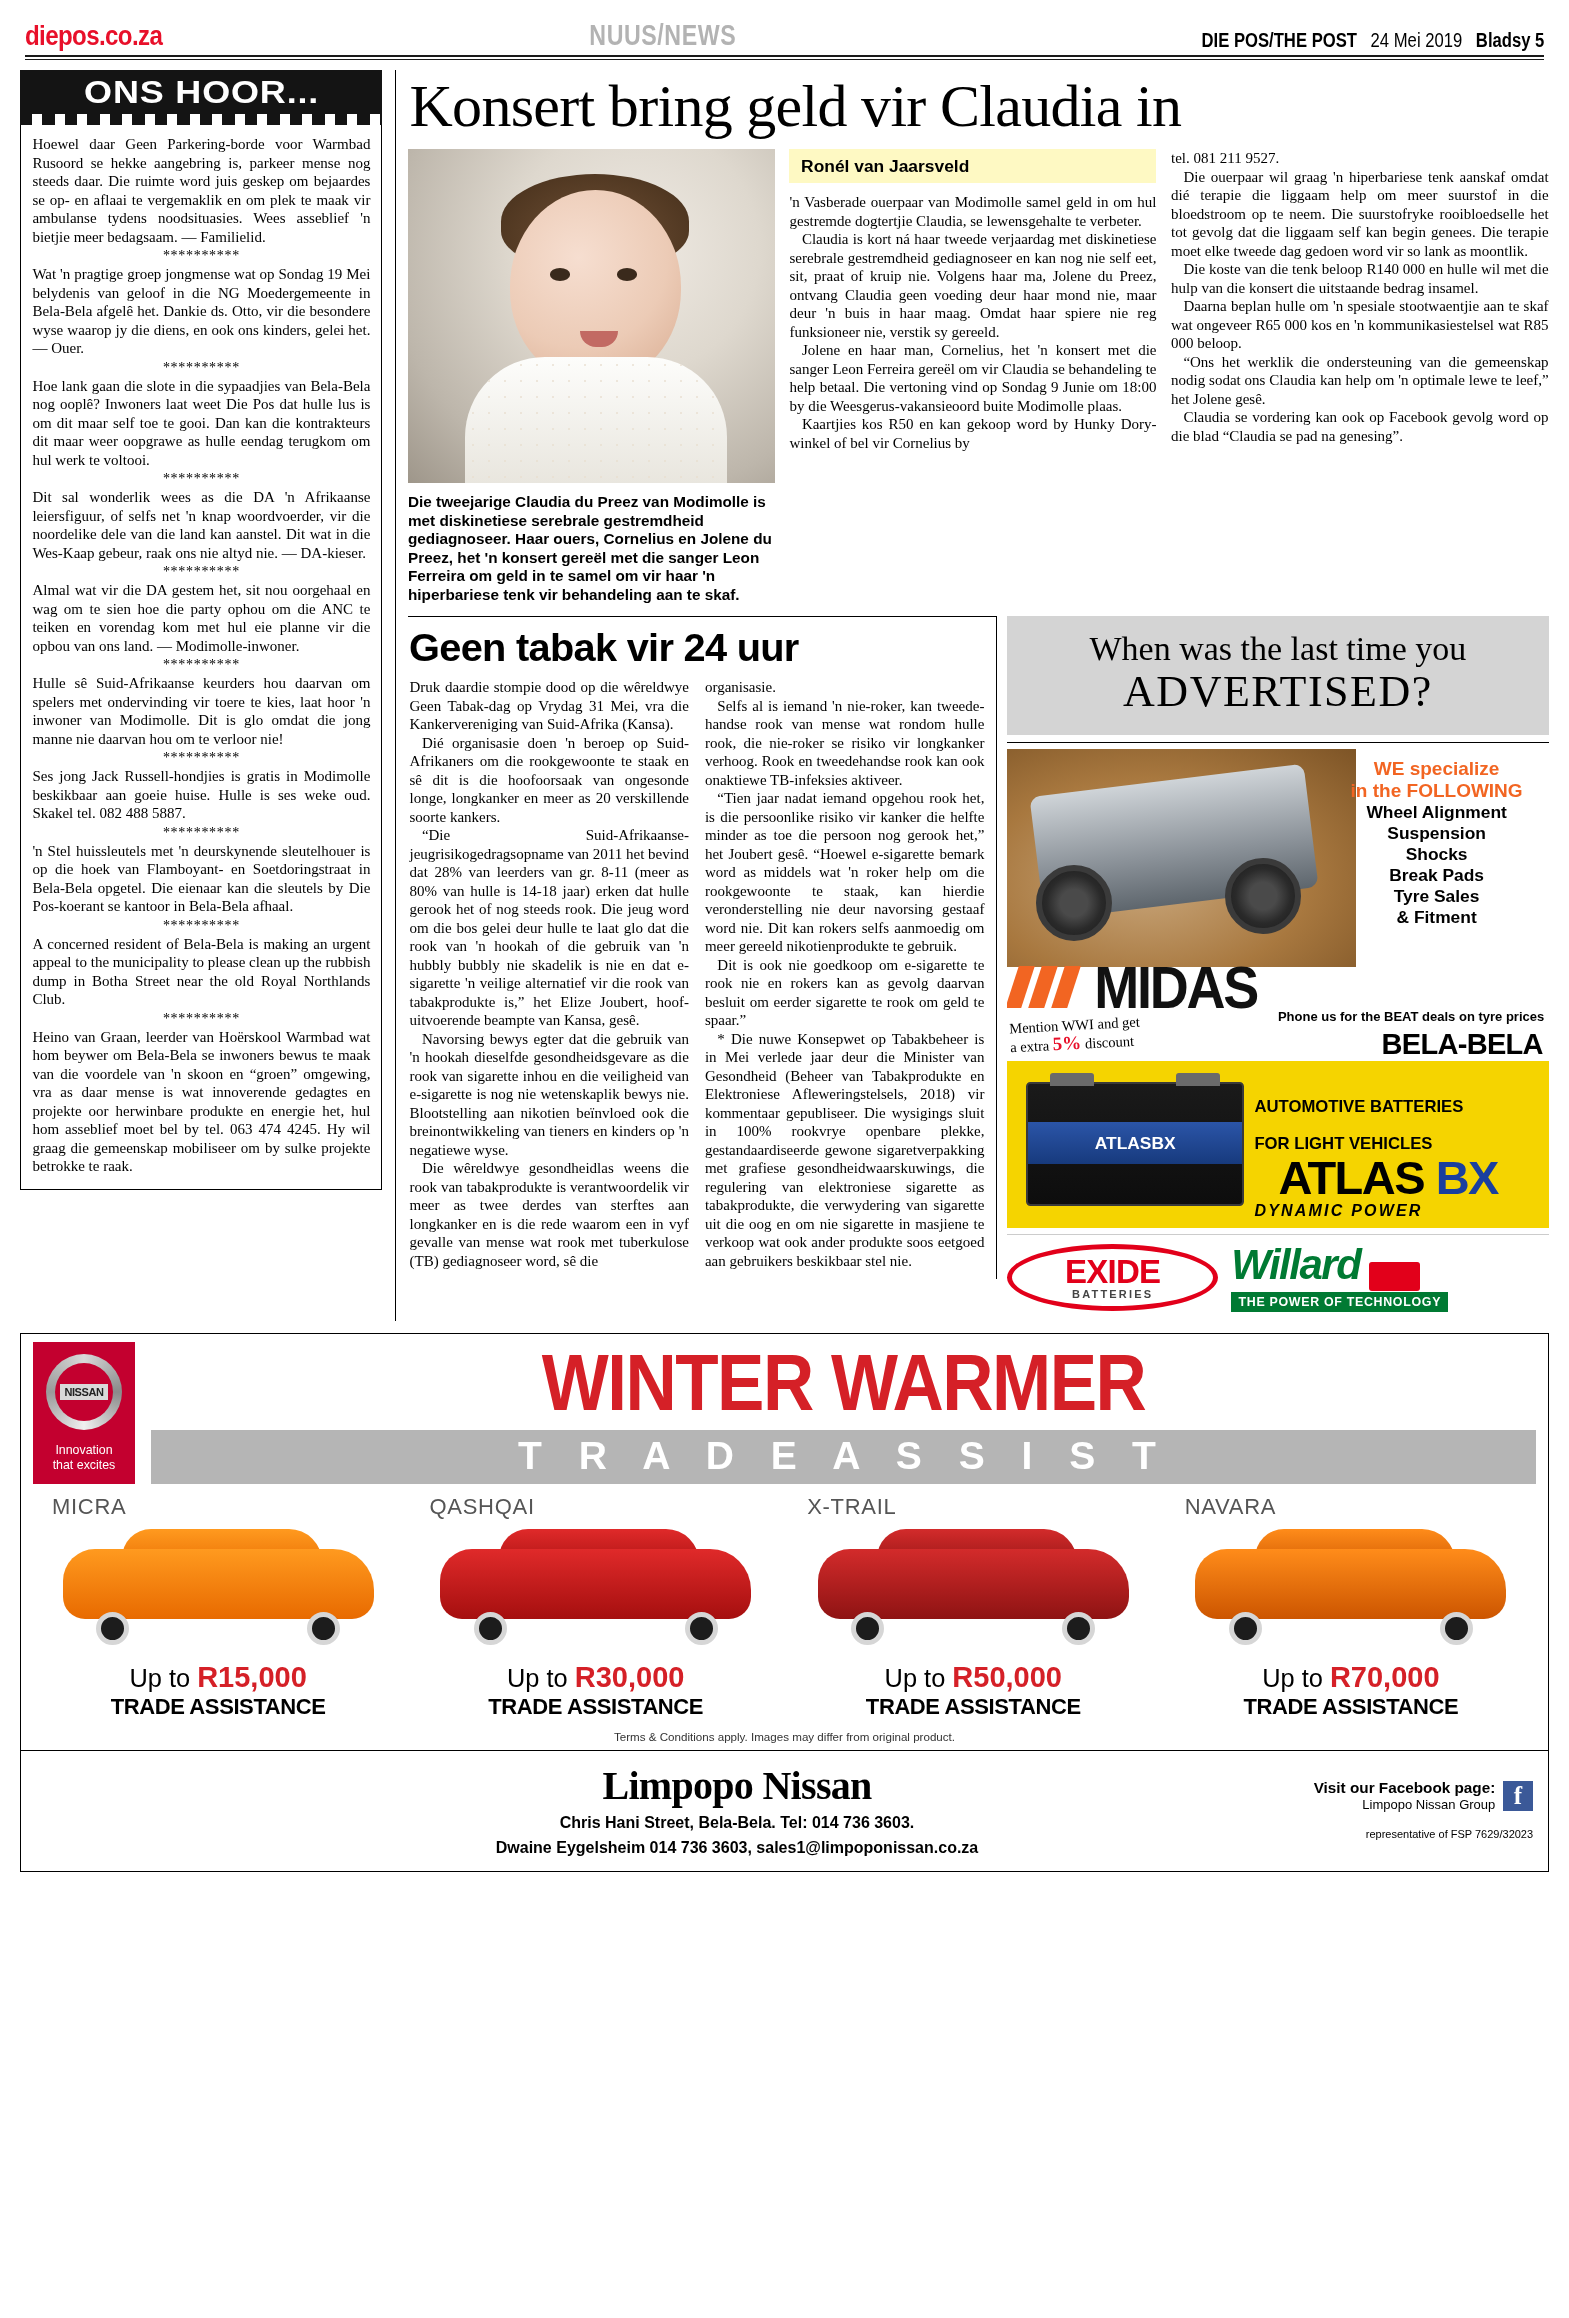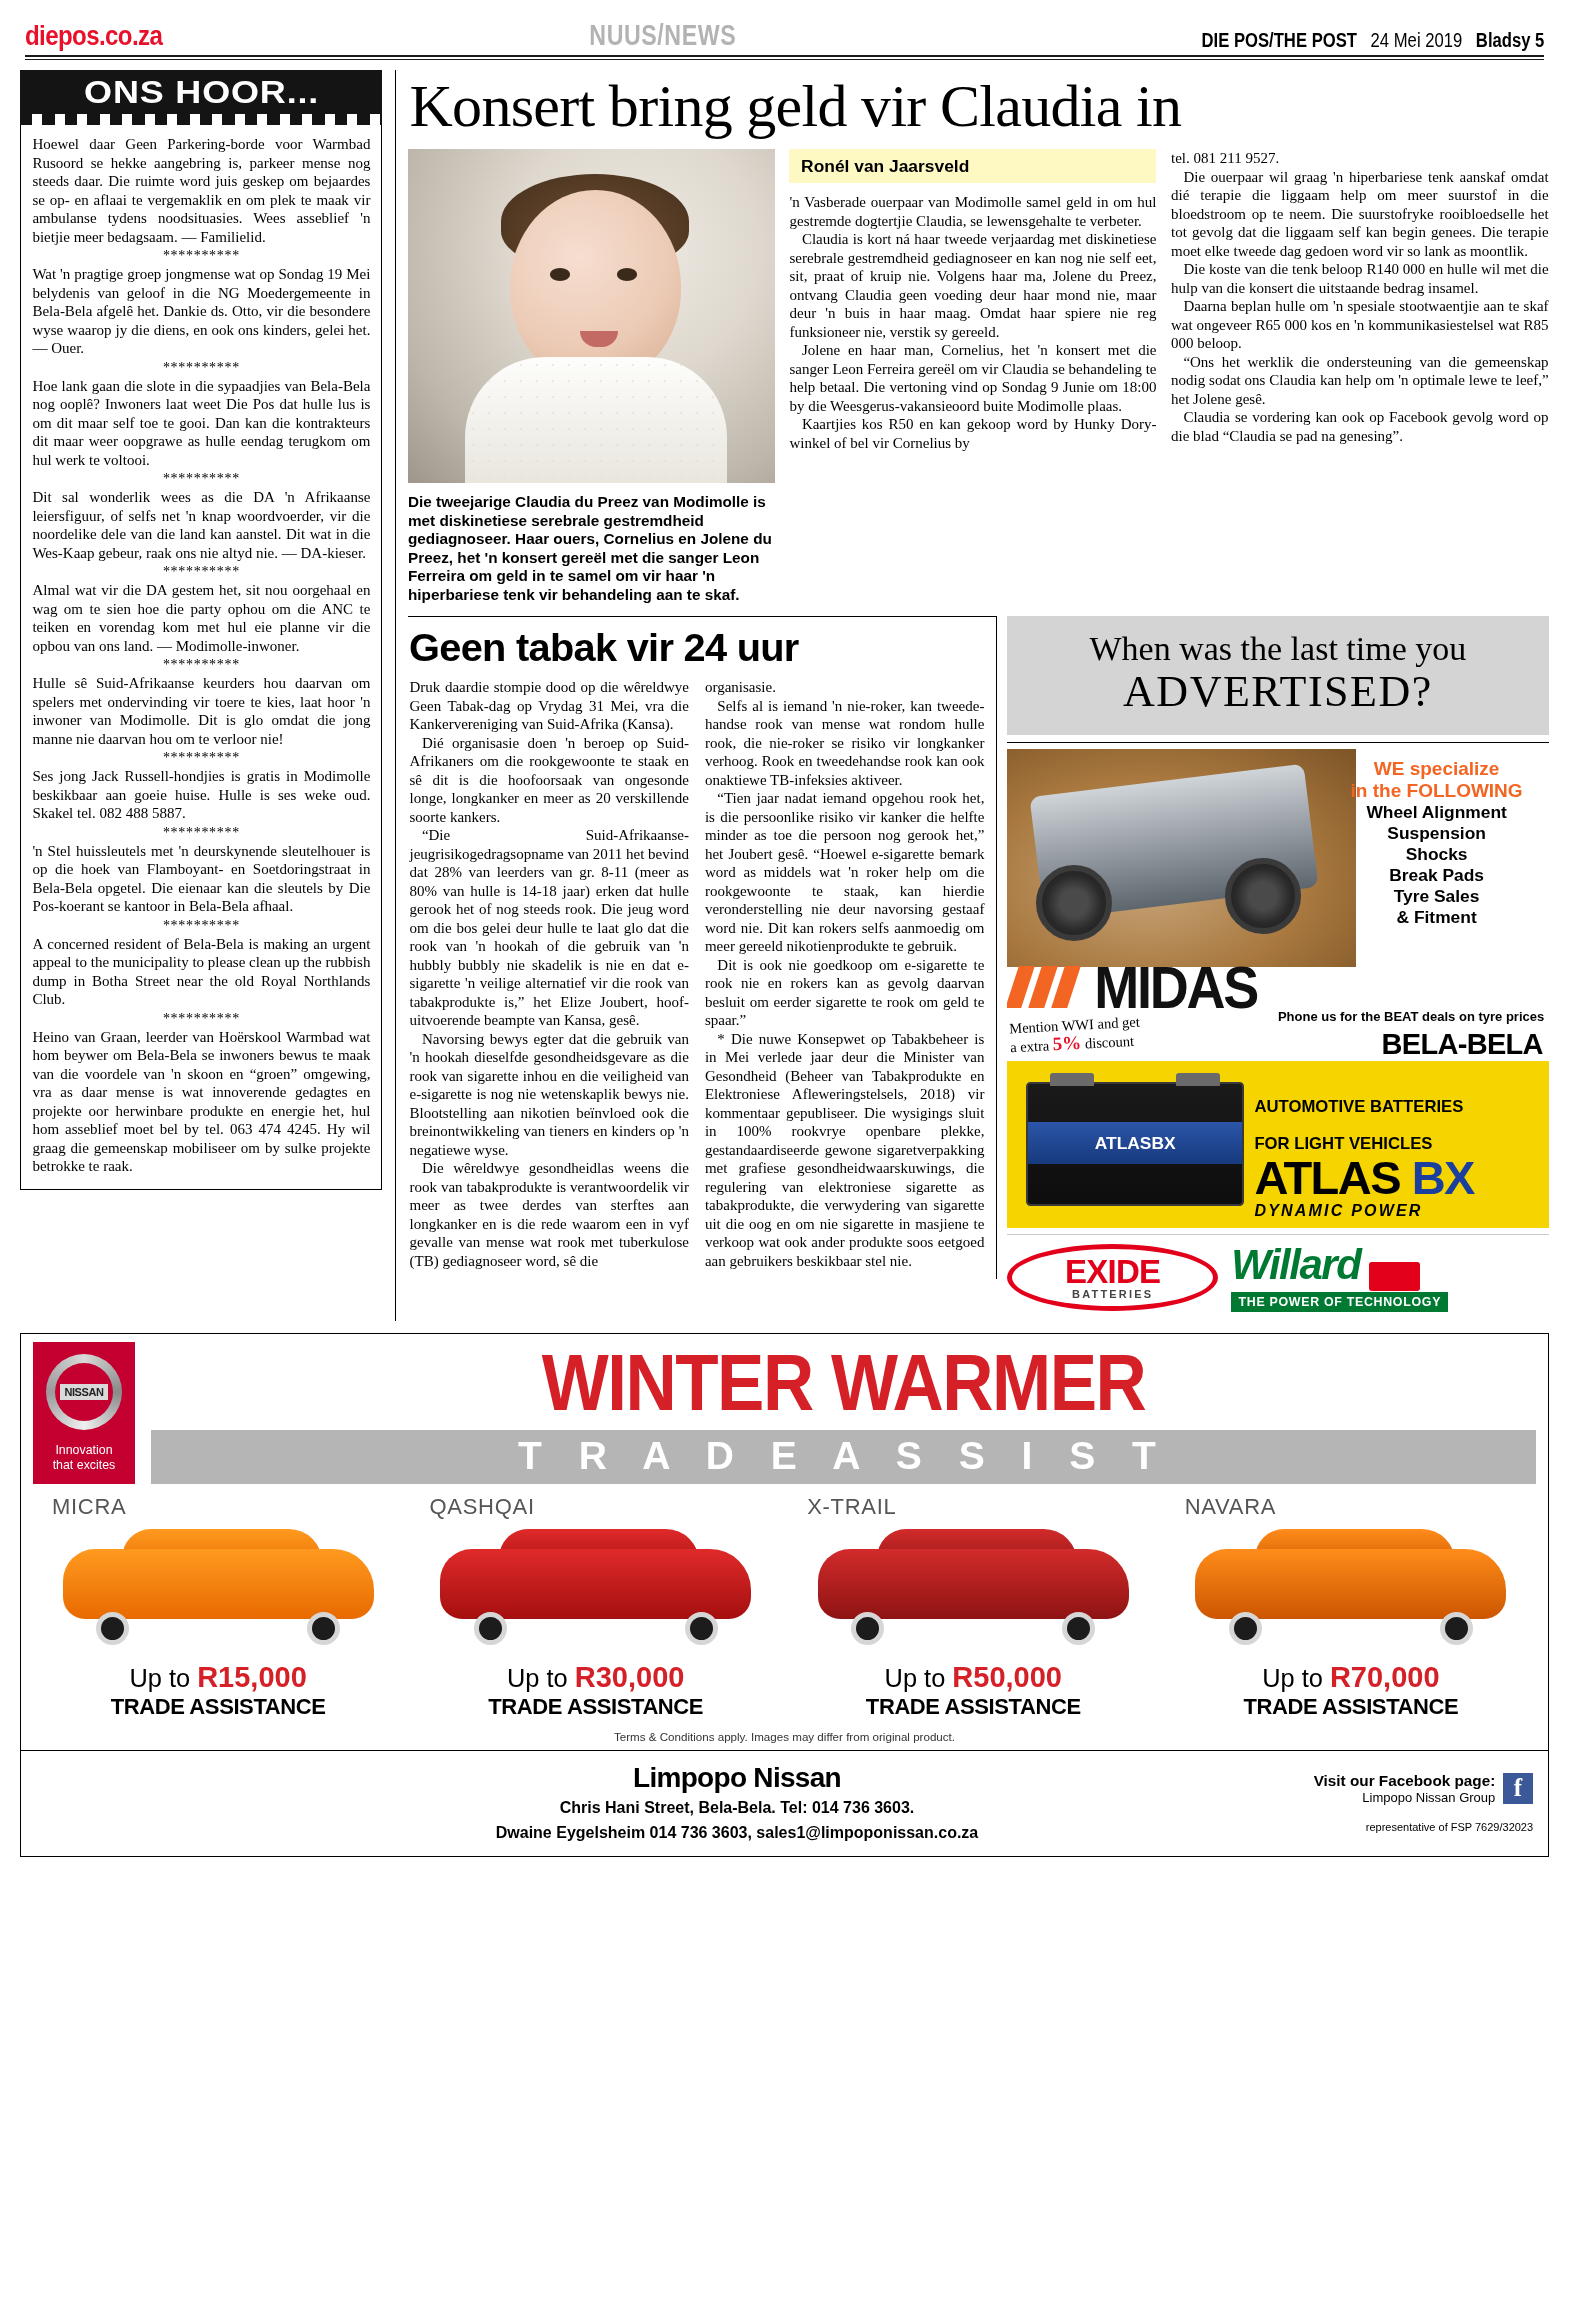--- a/index.html
+++ b/index.html
@@ -145,21 +145,21 @@
   .atlas-batt .band span { color:#fff; font-family:"Liberation Sans", sans-serif;
      font-weight:bold; font-size:17.4px; display:block; text-align:center; line-height:42px;}
   .atlas-batt .cap { position:absolute; top:-10.2px; left:22px; width:44px; height:13px;
      background:#6a6a6a; border-radius:2.9px 2.9px 0 0; }
   .atlas-batt .cap2 { position:absolute; top:-10.2px; right:22px; width:44px; height:13px;
      background:#6a6a6a; border-radius:2.9px 2.9px 0 0; }
   .atlas-txt { position:absolute; right:10.2px; top:17.4px; text-align:left; width:284px; }
   .atlas-txt .small { font-family:"Liberation Sans", sans-serif; font-weight:bold;
      font-size:16.7px; line-height:19.6px;margin-top:18px; }
   .atlas-txt .big { font-family:"Liberation Sans", sans-serif; font-weight:bold;
-     font-size:47px; line-height:48px; letter-spacing:-1.5px; }
+     font-size:47px; line-height:48px; letter-spacing:-1.5px;margin-left:24px; }
   .atlas-txt .big .bx { color:#1a3f9e; }
   .atlas-txt .dyn { font-family:"Liberation Sans", sans-serif; font-style:italic;
      font-weight:bold; font-size:16px; letter-spacing:2.2px; }
 
   .ad-exide { margin-top:5.8px; height:87px; display:flex; align-items:center;
               border-top:0.7px solid #ccc; }
   .exide-oval { width:211px; height:67px; border:5.1px solid #e2001a; border-radius:50%;
      display:flex; align-items:center; justify-content:center; flex-direction:column; }
   .exide-oval .w { color:#e2001a; font-family:"Liberation Sans", sans-serif;
      font-weight:bold; font-size:33px; letter-spacing:-0.7px; line-height:32px; }
@@ -216,22 +216,22 @@
   .c-orange2 .car-body,.c-orange2 .car-roof { background:linear-gradient(180deg,#ff8c1a,#cc5500); }
   .price { font-family:"Liberation Sans", sans-serif; font-size:25.4px; padding-top:2.9px; }
   .price b { color:#d52027; font-size:29px; }
   .assist { font-family:"Liberation Sans", sans-serif; font-weight:bold;
       font-size:22px; letter-spacing:-0.4px; }
   .nis-terms { text-align:center; font-family:"Liberation Sans", sans-serif;
       font-size:11.6px; color:#333; padding:10.2px 0 7.3px 0; }
   .nis-foot { border-top:0.7px solid #000; display:flex; align-items:center;
       padding:10.2px 14.5px 13px 14.5px; }
   .nis-foot .mid { flex:1 1 auto; text-align:center; }
-  .nis-foot .dealer { font-family:Liberation Sans, sans-serif; font-weight:bold;
-      font-size:28px; letter-spacing:-0.7px; }
+  .nis-foot .dealer { font-family:Liberation Serif, serif; font-weight:bold;
+      font-size:40px; letter-spacing:-0.7px; }
   .nis-foot .addr { font-family:"Liberation Sans", sans-serif; font-weight:bold;
       font-size:16px; line-height:20.4px; padding-top:4.4px; }
   .nis-foot .right { width:240px; text-align:right;
       font-family:"Liberation Sans", sans-serif; }
   .fb-line { display:flex; align-items:center; justify-content:flex-end; gap:7.3px; }
   .fb-ico { width:30.5px; height:30.5px; background:#3b5998; color:#fff; font-weight:bold;
       font-family:"Liberation Serif", serif; font-size:25px; text-align:center;
       line-height:30.5px; }
   .nis-foot .right .r1 { font-size:15.3px; font-weight:bold; }
   .nis-foot .right .r2 { font-size:13px; }

